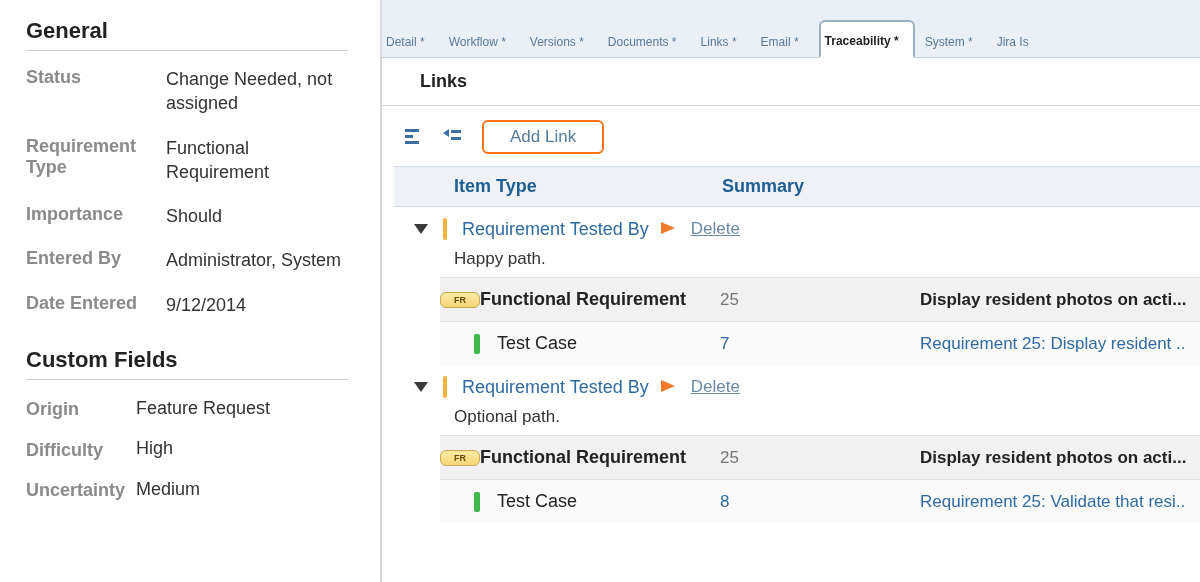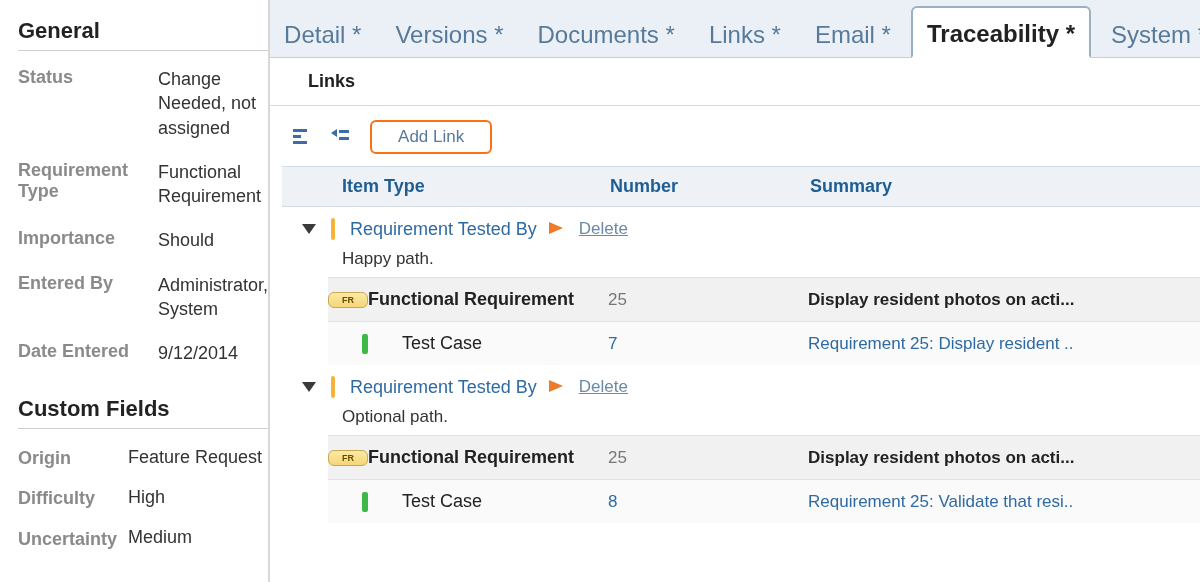--- a/index.html
+++ b/index.html
@@ -9,22 +9,23 @@
       color: #333;
       width: 1200px;
       height: 582px;
       overflow: hidden;
       display: flex;
     }
     
     .left {
       width: 374px;
       border-right: 2px solid #d8d8d8;
-      padding: 18px 0 0 18px;
-      background: #fff;
+      padding: 18px 32px 0 18px;
+      background: #fff;
+      margin-left: 8px;
     }
     .section-title {
       font-size: 22px;
       font-weight: bold;
       color: #222;
       border-bottom: 1px solid #cfcfcf;
       padding-bottom: 6px;
       margin-bottom: 16px;
     }
     .field-row {
@@ -57,23 +58,23 @@
       flex-direction: column;
     }
     .tabs {
       display: flex;
       align-items: flex-end;
       padding: 6px 0 0 0;
       height: 58px;
       border-bottom: 1px solid #c4cfd9;
     }
     .tab {
-      padding: 12px 14px 8px 14px;
+      padding: 12px 14px 8px 4px;
       color: #577a9a;
-      font-size: 24px;
+      font-size: 12px;
       cursor: pointer;
       margin-right: 6px;
       white-space: nowrap;
     }
     .tab.active {
       background: #fff;
       border: 2px solid #9cb0c4;
       border-bottom: 2px solid #fff;
       border-radius: 6px 6px 0 0;
       color: #222;
@@ -171,21 +172,21 @@
     }
     .item-row.tc { background: #fafafa; }
     .item-icon { width: 40px; display:flex; justify-content:center; align-items:center; }
     .item-type {
       flex: 0 0 240px;
       font-weight: bold;
       font-size: 18px;
       color: #222;
       display:flex; align-items:center; gap:10px;
     }
-    .item-type.tc { font-weight: normal; padding-left: 34px; }
+    .item-type.tc { font-weight: normal; padding-left: 17px; }
     .item-num { flex: 0 0 200px; color: #777; font-size: 17px; }
     .item-num.link { color: #2e6aa3; }
     .item-sum { flex:1; font-size:17px; color:#222; font-weight:bold; white-space:nowrap; overflow:hidden; text-overflow:ellipsis; padding-right:6px;}
     .item-sum.link { color:#2e6aa3; font-weight:normal; }
 
     .fr-badge {
       width: 40px; height: 16px; background: linear-gradient(#fbe9a4,#f5d679);
       border:1px solid #c8a853; border-radius:6px;
       font-size:9px; font-weight:bold; color:#6a4c00;
       display:flex; align-items:center; justify-content:center;
@@ -240,20 +241,21 @@
   <div class="field-row cf-row">
     <div class="field-label">Uncertainty</div>
     <div class="field-value">Medium</div>
   </div>
 </div>
 
 <div class="right">
 
   <div class="tabs">
     <div class="tab">Detail *</div>
+    <div class="tab">Workflow *</div>
     <div class="tab">Versions *</div>
     <div class="tab">Documents *</div>
     <div class="tab">Links *</div>
     <div class="tab">Email *</div>
     <div class="tab active">Traceability *</div>
     <div class="tab">System *</div>
     <div class="tab">Jira Is</div>
   </div>
 
   <div class="subtabs">
@@ -275,21 +277,20 @@
             <rect x="8" y="1" width="10" height="3" fill="#3a6ea5"></rect>
             <rect x="8" y="8" width="10" height="3" fill="#3a6ea5"></rect>
           </svg>
       </div>
       <button class="add-link-btn">Add Link</button>
     </div>
 
     <div class="table-wrap">
       <div class="thead">
         <div class="th col-type">Item Type</div>
-        <div class="th col-num">Number</div>
         <div class="th col-sum">Summary</div>
       </div>
 
       <div class="group-row">
         <div class="expander"></div>
         <span class="paperclip-icon">
           <svg width="14" height="24" viewBox="0 0 14 24">
               <rect x="5" y="1" width="4" height="22" rx="2" fill="#f6b33c"></rect>
             </svg>
         </span>

